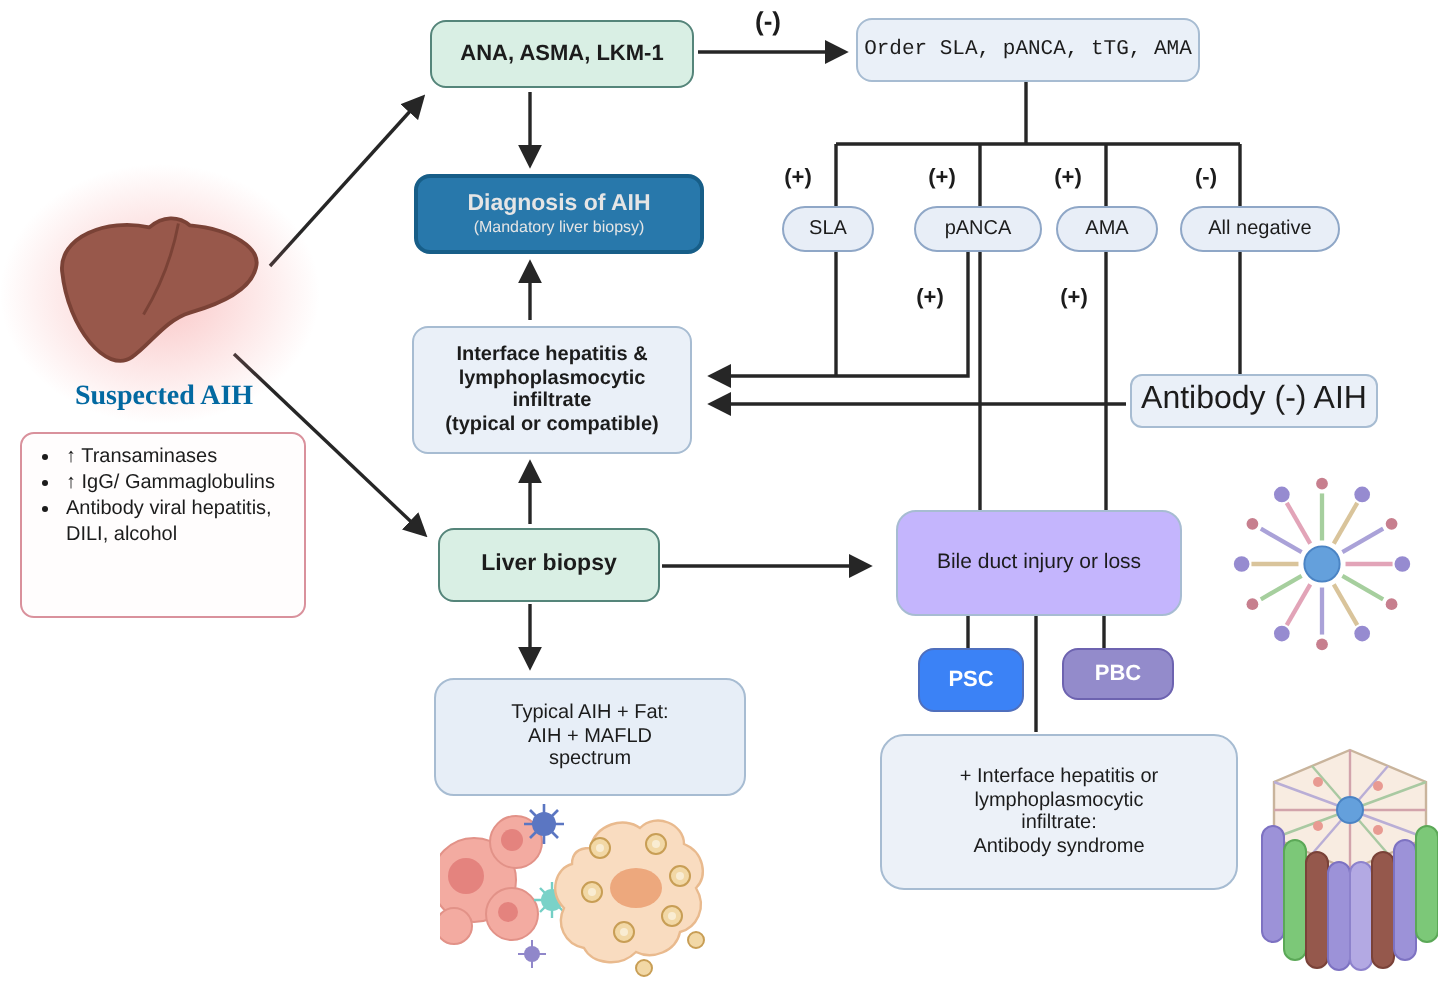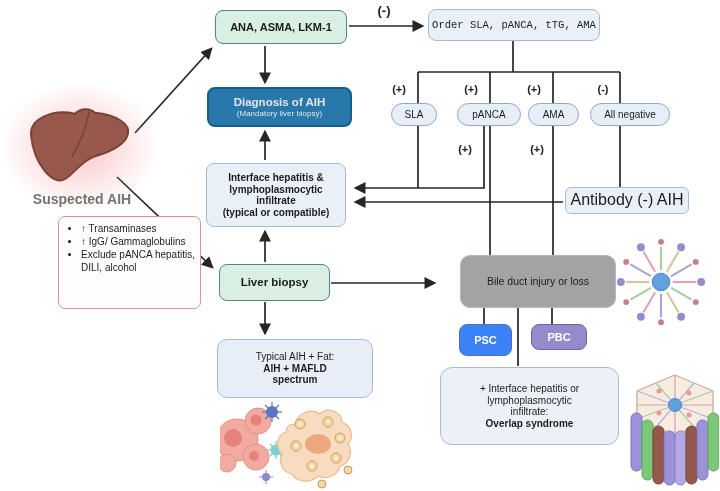--- a/index.html
+++ b/index.html
@@ -3,40 +3,40 @@
 <meta charset="utf-8">
 <style>
   html,body{margin:0;padding:0;}
   body{width:720px;height:491px;background:#ffffff;font-family:"Liberation Sans", sans-serif;color:#1c1c1c;}
   #stage{position:relative;width:720px;height:491px;overflow:hidden;background:#ffffff;}
   svg.layer{position:absolute;left:0;top:0;pointer-events:none;}
   .box{position:absolute;box-sizing:border-box;display:flex;flex-direction:column;align-items:center;justify-content:center;text-align:center;border-radius:8px;line-height:1.15;}
   .green{background:#d9efe4;border:1.6px solid #55857a;}
   .bluegray{background:#eaf0f8;border:1.2px solid #a7bcd2;}
   .pill{background:#e8eef7;border:1.2px solid #8fa7c7;border-radius:12px;font-size:10px;}
-  .bold{font-weight:bold;}
+  .bold{font-weight:normal;}
   #ana{left:215px;top:10px;width:132px;height:34px;font-size:11px;font-weight:bold;text-align:right;}
   #order{left:428px;top:9px;width:172px;height:32px;font-size:10.5px;font-family:Liberation Mono, monospace;}
   #diagnosis{left:207px;top:87px;width:145px;height:40px;background:#2878ab;border:2px solid #175e88;color:#e5e5e5;}
   #diagnosis .t{font-size:11.5px;font-weight:bold;}
   #diagnosis .s{font-size:8px;}
   #sla{left:391px;top:103px;width:46px;height:23px;}
   #panca{left:457px;top:103px;width:64px;height:23px;}
   #ama{left:528px;top:103px;width:51px;height:23px;}
   #allneg{left:590px;top:103px;width:80px;height:23px;}
   #interface{left:206px;top:163px;width:140px;height:64px;font-size:10px;font-weight:bold;}
   #antibody{left:565px;top:187px;width:124px;height:27px;font-size:16px;border-radius:6px;}
   #biopsy{left:219px;top:264px;width:111px;height:37px;font-size:11.5px;font-weight:bold;}
-  #bileduct{left:460px;top:255px;width:156px;height:53px;font-size:10.5px;background:#a3a3a3;border-radius:10px;}
+  #bileduct{left:448px;top:255px;width:143px;height:53px;font-size:10.5px;background:#c4b5fd;border-radius:10px;}
   #psc{left:459px;top:324px;width:53px;height:32px;background:#3b82f6;border:1.6px solid #4f6fbd;color:#fff;font-size:11px;font-weight:bold;}
   #pbc{left:531px;top:324px;width:56px;height:26px;background:#938bcb;border:1.6px solid #6d63b0;color:#fff;font-size:11px;font-weight:bold;}
   #overlap{left:440px;top:367px;width:179px;height:78px;font-size:10px;background:#ecf1f8;border-radius:12px;}
   #typical{left:217px;top:339px;width:156px;height:59px;font-size:10px;background:#e7eef7;border-radius:10px;}
-  #suspected{position:absolute;left:18px;top:191px;width:128px;text-align:center;font-size:14px;font-weight:bold;color:#737373;}
-  #criteria{position:absolute;left:10px;top:216px;width:143px;height:93px;box-sizing:border-box;background:#fffdfd;border:1.6px solid #d9919c;border-radius:7px;padding:6px 4px 4px 2px;margin-left:48px;}
+  #suspected{position:absolute;left:18px;top:191px;width:128px;text-align:center;font-size:14px;font-weight:bold;color:#0369a1;font-family:Liberation Serif, serif;}
+  #criteria{position:absolute;left:10px;top:216px;width:143px;height:93px;box-sizing:border-box;background:#fffdfd;border:1.6px solid #d9919c;border-radius:7px;padding:6px 4px 4px 2px;}
   #criteria ul{margin:0;padding-left:20px;font-size:10px;line-height:1.22;}
   #criteria li{margin-bottom:1px;}
   .elabel{position:absolute;font-weight:bold;font-size:11px;width:28px;text-align:center;}
   #lbl-orderneg{left:370px;top:3px;font-size:13px;}
   #lbl-sla{left:385px;top:83px;}
   #lbl-panca{left:457px;top:83px;}
   #lbl-ama{left:520px;top:83px;}
   #lbl-allneg{left:589px;top:83px;}
   #lbl-panca2{left:451px;top:143px;}
   #lbl-ama2{left:523px;top:143px;}
@@ -106,36 +106,36 @@
 
   <div class="box bluegray" id="bileduct">Bile duct injury or loss</div>
 
   <div class="box" id="psc">PSC</div>
   <div class="box" id="pbc">PBC</div>
 
   <div class="box bluegray" id="overlap">
     <span>+ Interface hepatitis or</span>
     <span>lymphoplasmocytic</span>
     <span>infiltrate:</span>
-    <span class="bold">Overlap syndrome</span>
+    <span class="bold">Antibody syndrome</span>
   </div>
 
   <div class="box bluegray" id="typical">
     <span>Typical AIH + Fat:</span>
     <span class="bold">AIH + MAFLD</span>
     <span class="bold">spectrum</span>
   </div>
 
   <div id="suspected">Suspected AIH</div>
 
   <div id="criteria">
     <ul>
       <li>↑ Transaminases</li>
       <li>↑ IgG/ Gammaglobulins</li>
-      <li>Exclude pANCA hepatitis, DILI, alcohol</li>
+      <li>Antibody viral hepatitis, DILI, alcohol</li>
     </ul>
   </div>
 
   <span class="elabel" id="lbl-orderneg">(-)</span>
   <span class="elabel" id="lbl-sla">(+)</span>
   <span class="elabel" id="lbl-panca">(+)</span>
   <span class="elabel" id="lbl-ama">(+)</span>
   <span class="elabel" id="lbl-allneg">(-)</span>
   <span class="elabel" id="lbl-panca2">(+)</span>
   <span class="elabel" id="lbl-ama2">(+)</span>

